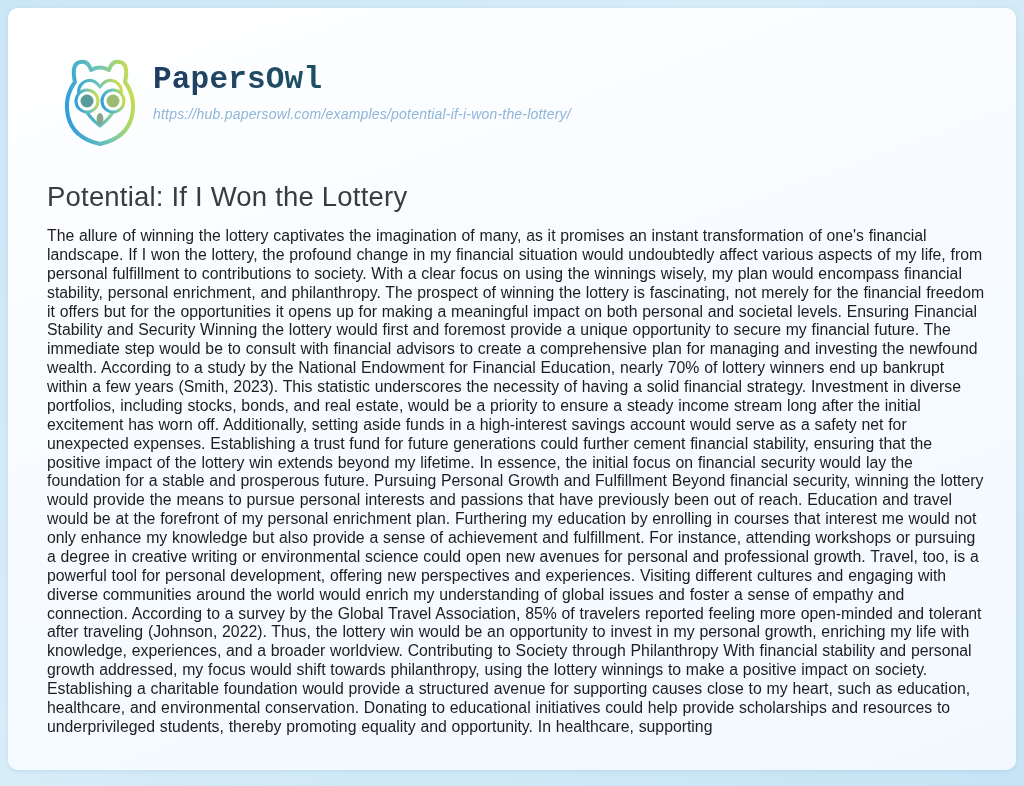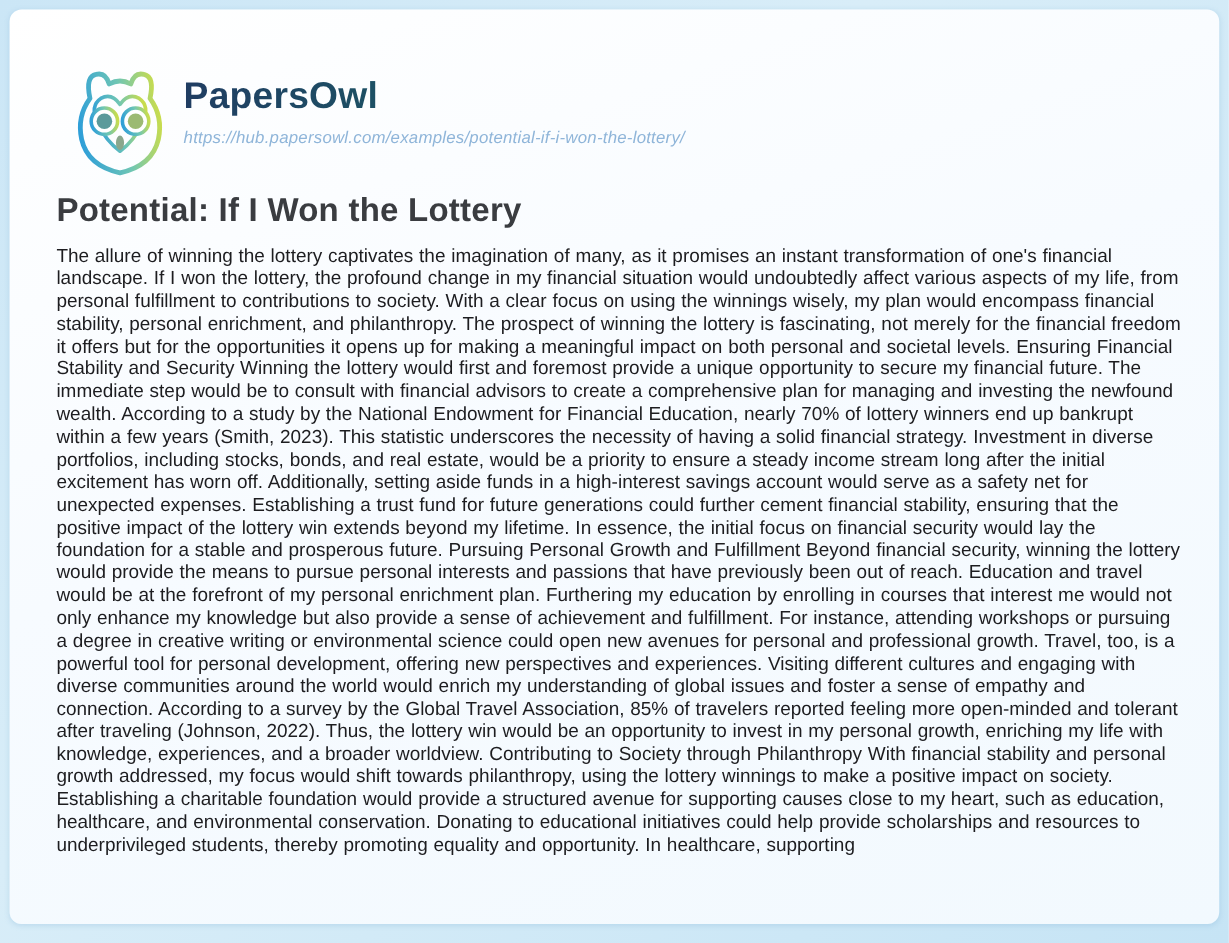--- a/index.html
+++ b/index.html
@@ -43,31 +43,33 @@
   }
   .brand {
     font-size: 31px;
     font-weight: bold;
     letter-spacing: 0.2px;
     background: linear-gradient(90deg, #203d62 0%, #1b5b66 60%, #1e4a63 100%);
     -webkit-background-clip: text;
     background-clip: text;
     color: transparent;
     line-height: 1.1;
+    font-family: Liberation Mono, monospace;
   }
   .url {
     margin-top: 9px;
     font-style: italic;
     font-size: 14px;
     color: #8fb5d9;
     letter-spacing: 0.2px;
   }
   .title {
+    margin-top: 22px;
     font-size: 27.5px;
-    font-weight: 700;
+    font-weight: 400;
     color: #3a3c40;
     letter-spacing: 0.2px;
   }
   .essay {
     margin-top: 14px;
     width: 941px;
     font-family: Liberation Sans, sans-serif;
     font-size: 15.8px;
     line-height: 1.195;
     color: #1d1d20;

